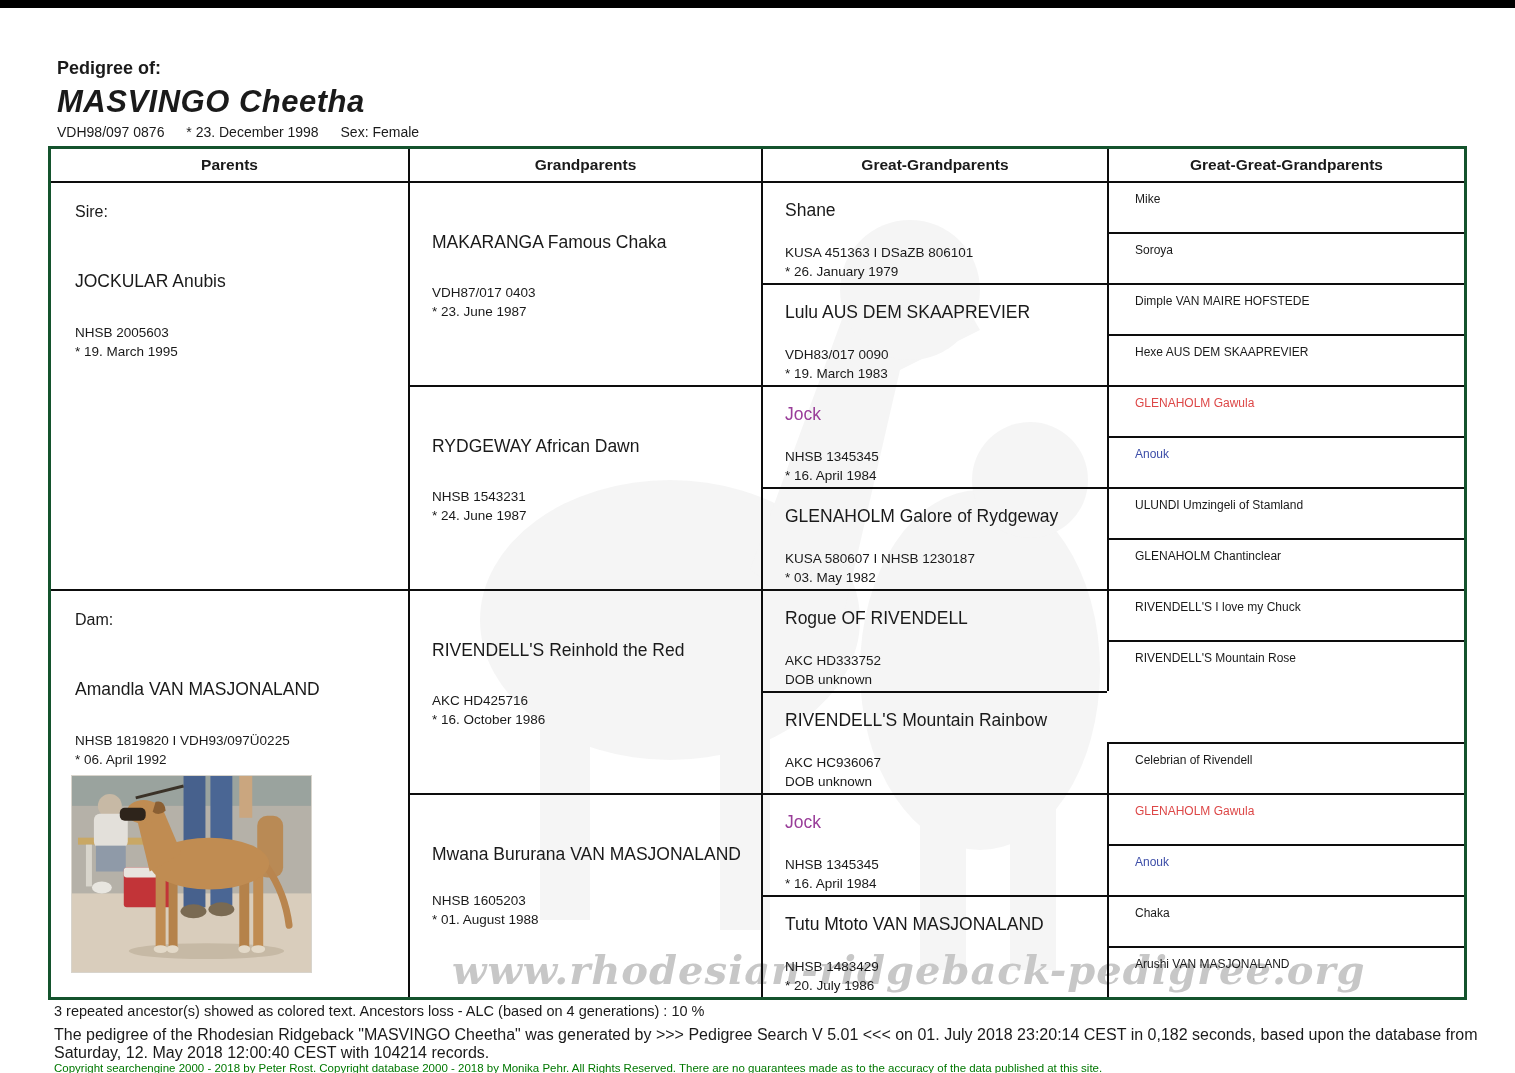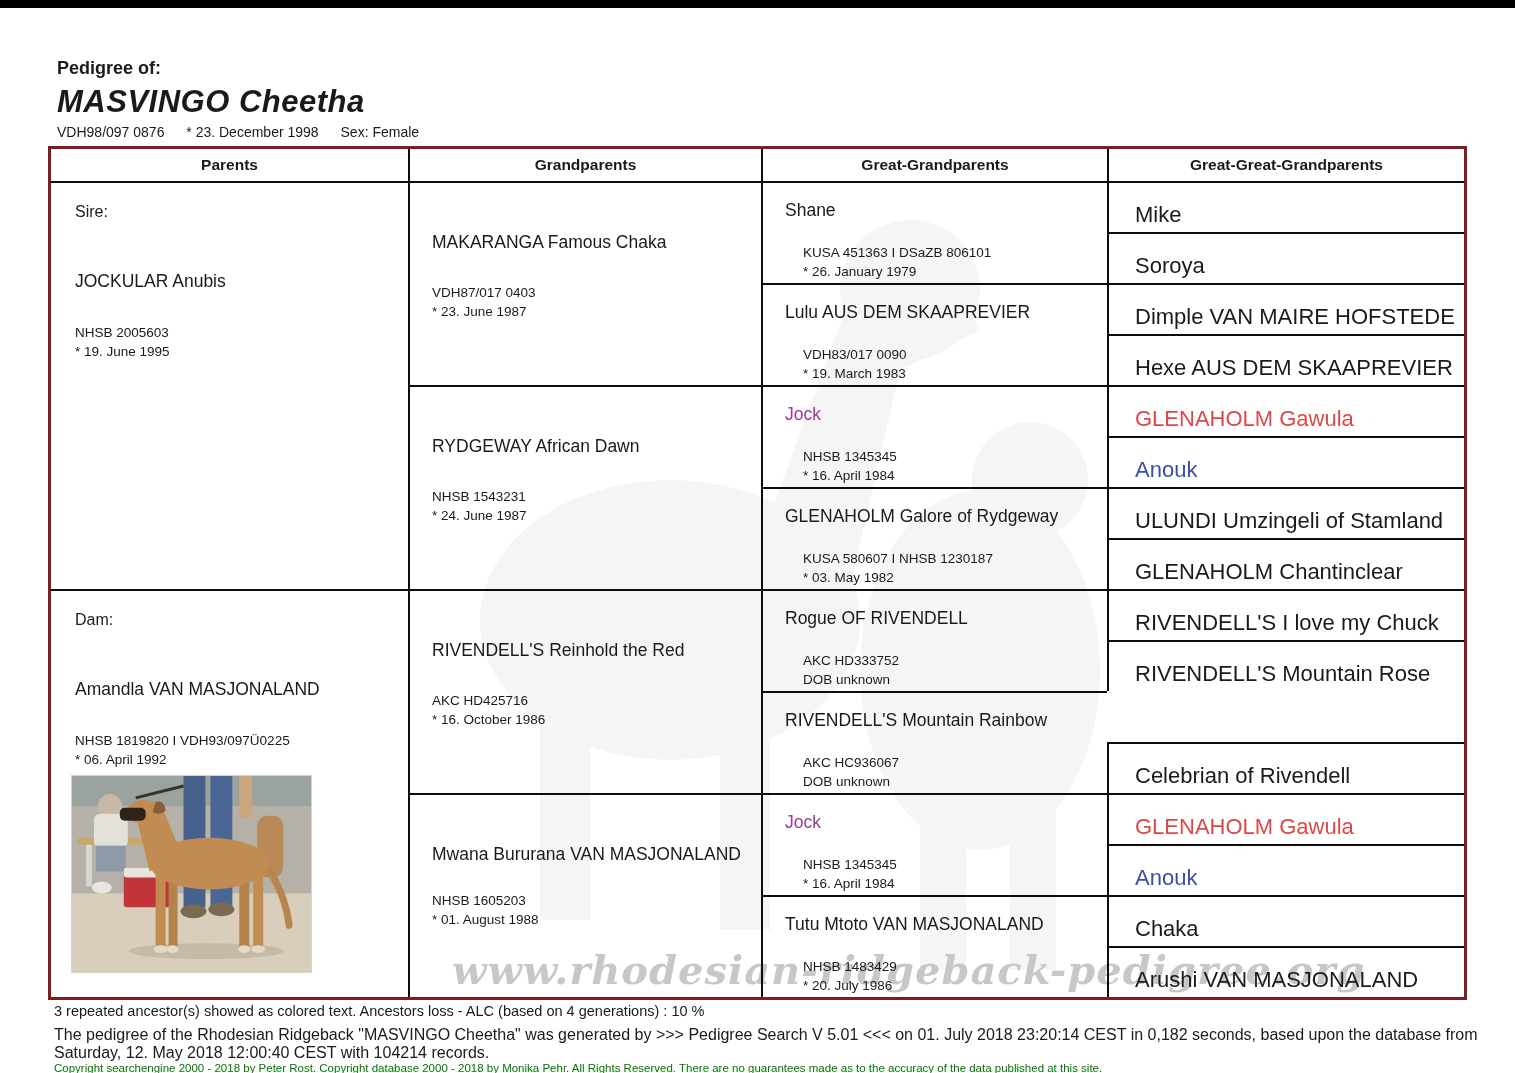--- a/index.html
+++ b/index.html
@@ -22,42 +22,42 @@
   
   .site-watermark {
     position:absolute; left:452px; top:946px; z-index:1;
     font-family:"DejaVu Serif", serif; font-style:italic; font-weight:bold;
     font-size:40px; color:#c7c7c7; letter-spacing:1px; white-space:nowrap;
   }
 
   
   .pedigree {
     position:absolute; left:48px; top:146px; width:1419px; height:854px;
-    border:3px solid #7f1d1d; box-sizing:border-box;
+    border:3px solid #14532d; box-sizing:border-box;
     display:grid;
     grid-template-columns:357px 353px 346px auto;
     grid-template-rows:32px repeat(16, 1fr);
     z-index:2; background:transparent;
   }
   .cell { position:relative; border-left:2px solid #0d0d0d; border-top:2px solid #0d0d0d; box-sizing:border-box; background:transparent; }
   .cell.col1 { border-left:none; }
   .cell.hdr { border-top:none; display:flex; align-items:center; justify-content:center; font-weight:bold; font-size:15.5px; }
 
   .parent-role  { padding:20px 0 0 24px; font-size:16px; }
   .parent-name  { position:absolute; left:24px; top:88px;  font-size:17.5px; }
   .parent-meta  { position:absolute; left:24px; top:140px; font-size:13.5px; line-height:19px; }
 
   .g-name { padding:48px 12px 0 22px; font-size:17.5px; line-height:22px; }
   .g-meta { position:absolute; left:22px; top:100px; font-size:13.5px; line-height:19px; }
   .g-meta-high { top:96px; }
 
   .gg-name { padding:17px 10px 0 22px; font-size:17.5px; }
-  .gg-meta { position:absolute; left:40px; top:60px; font-size:13.5px; line-height:19px; }
-
-  .ggg-name { padding:19px 8px 0 26px; font-size:22px; }
+  .gg-meta { position:absolute; left:22px; top:60px; font-size:13.5px; line-height:19px; }
+
+  .ggg-name { padding:9px 8px 0 26px; font-size:12px; }
 
   .photo { position:absolute; left:20px; top:184px; width:241px; height:198px; border:1px solid #d8d4cc; box-sizing:border-box; }
 
   
   .footer { position:absolute; left:54px; top:1003px; z-index:2; }
   .footer .f1 { font-size:14.5px; margin-bottom:2px; }
   .footer .f2 { font-size:16px;margin-top:7px; }
   .footer .f3 { font-size:11.5px; }
 </style>
 </head>
@@ -94,21 +94,21 @@
   <div class="cell hdr col1" style="grid-area:1/1">Parents</div>
   <div class="cell hdr" style="grid-area:1/2">Grandparents</div>
   <div class="cell hdr" style="grid-area:1/3">Great-Grandparents</div>
   <div class="cell hdr" style="grid-area:1/4">Great-Great-Grandparents</div>
 
   <div class="cell col1" style="grid-area:2/1/span 8/auto">
     <div class="parent-role">Sire:</div>
     <div class="parent-name">JOCKULAR Anubis</div>
     <div class="parent-meta">
       <div>NHSB 2005603</div>
-      <div>* 19. June 1995</div>
+      <div>* 19. March 1995</div>
     </div>
   </div>
 
   <div class="cell col1" style="grid-area:10/1/span 8/auto">
     <div class="parent-role">Dam:</div>
     <div class="parent-name">Amandla VAN MASJONALAND</div>
     <div class="parent-meta">
       <div>NHSB 1819820 I VDH93/097Ü0225</div>
       <div>* 06. April 1992</div>
     </div>

